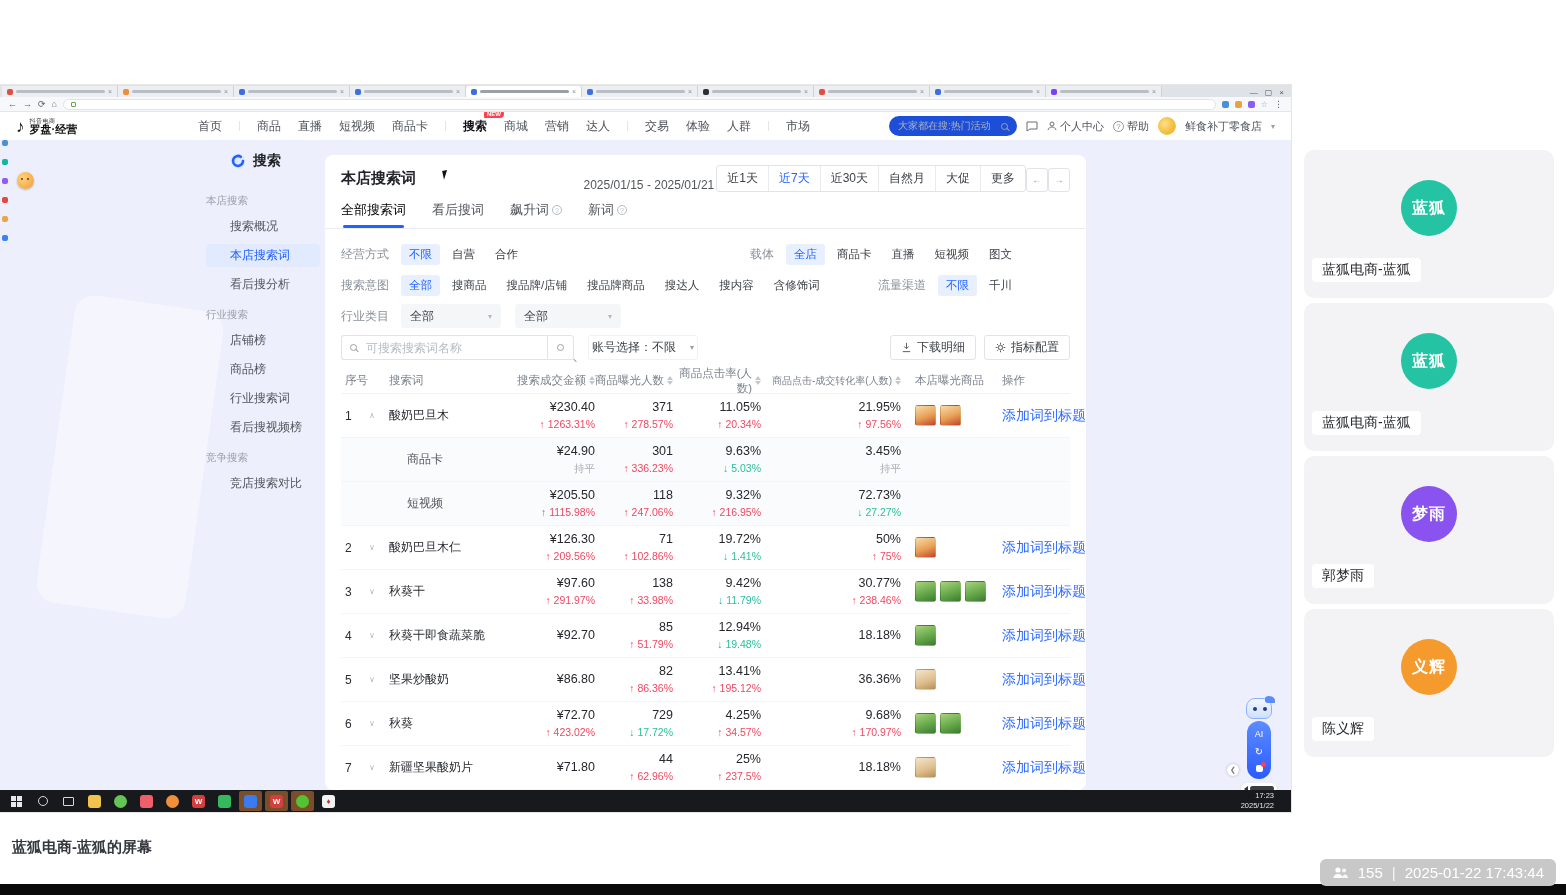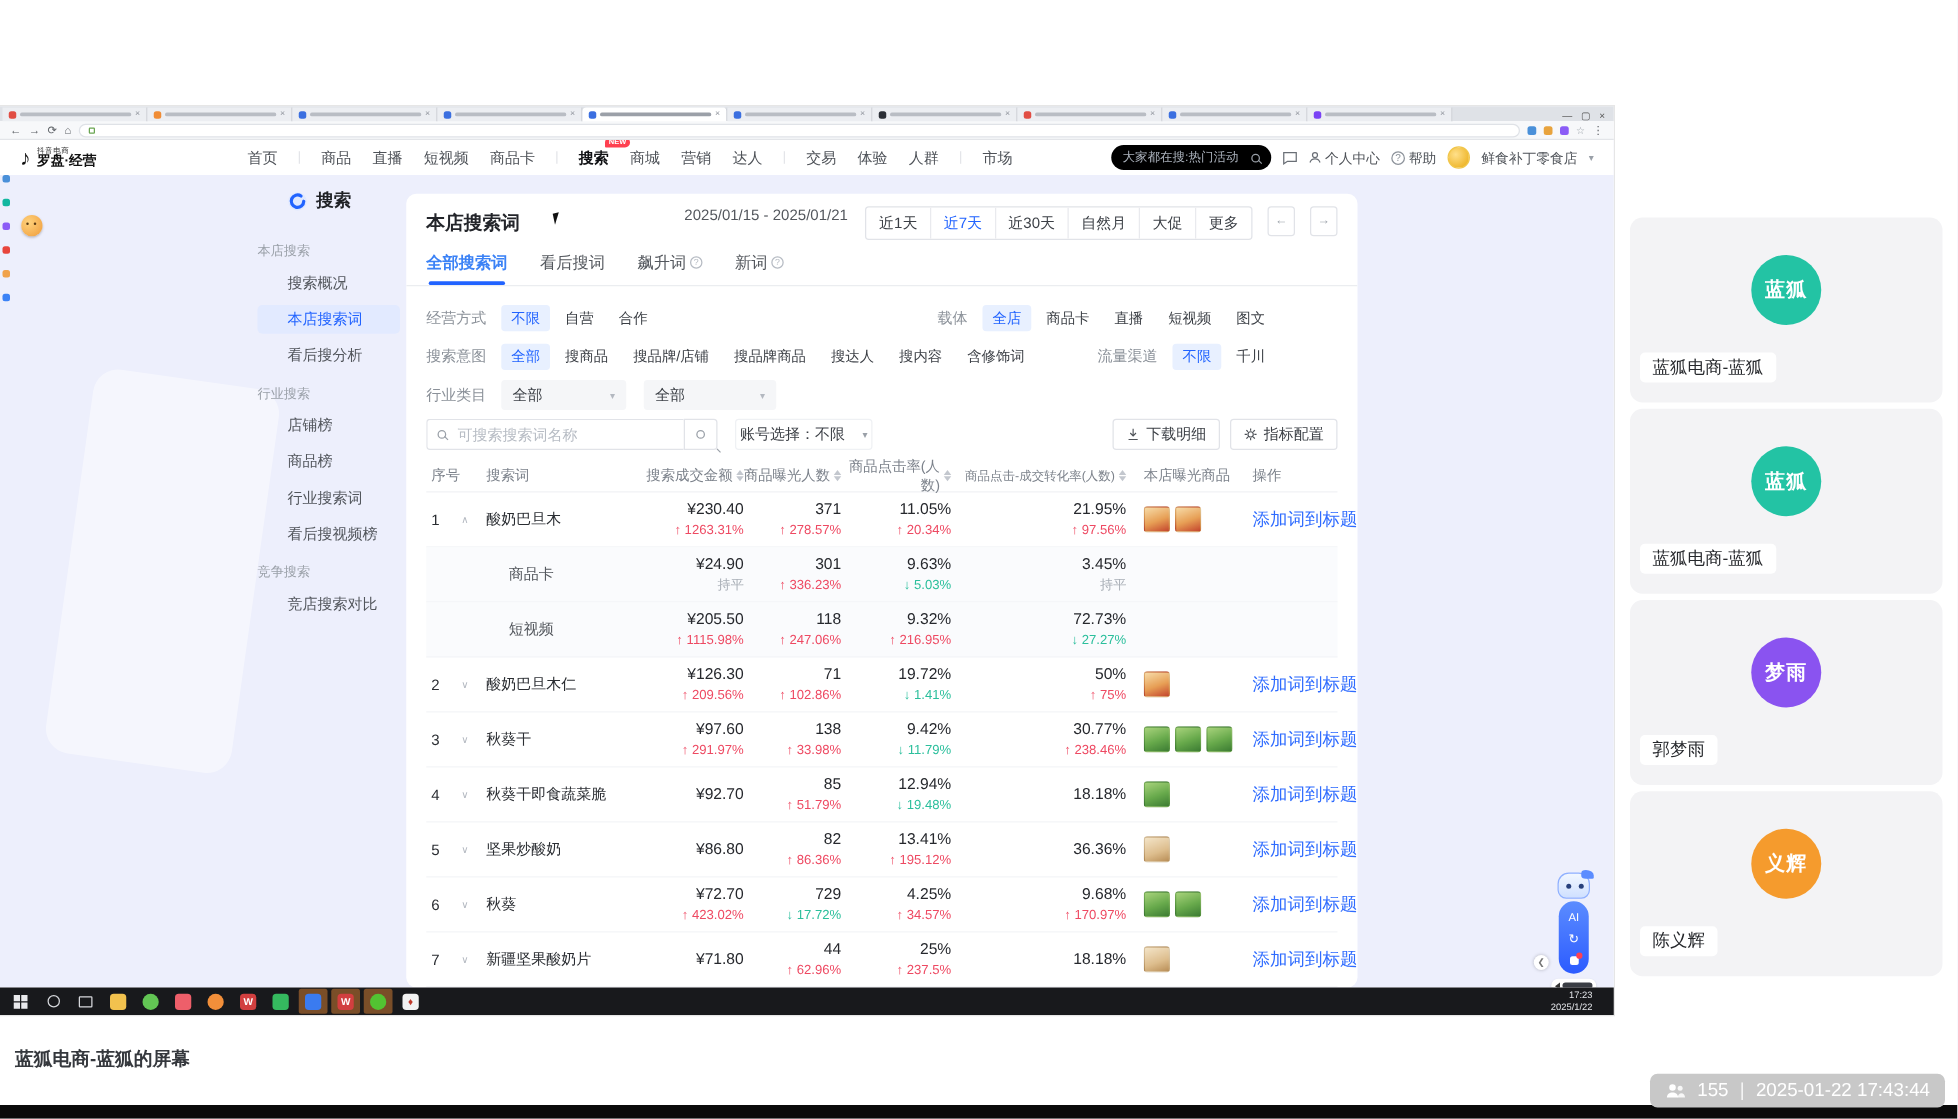--- a/index.html
+++ b/index.html
@@ -37,51 +37,51 @@
   .note{font-size:17px;font-weight:bold;color:#111;line-height:1}
   .brand-col{display:flex;flex-direction:column;line-height:1}
   .brand-top{font-size:6px;color:#333;letter-spacing:.5px}
   .brand-main{font-size:11px;font-weight:bold;color:#111}
   .nav{display:flex;align-items:center;gap:17px;font-size:12px;color:#4e5258;margin-left:22px}
   .nav-item{cursor:pointer;position:relative;white-space:nowrap}
   .nav-item.active{color:#101114;font-weight:bold}
   .nav-sep{width:1px;height:10px;background:#e4e5e9}
   .new-badge{position:absolute;top:-8px;right:-17px;background:#ff4050;color:#fff;font-size:6px;padding:1px 3px;border-radius:5px 5px 5px 1px;font-weight:bold}
   .tn-right{margin-left:auto;display:flex;align-items:center;gap:9px;font-size:11px;color:#4e5258}
-  .search-pill{width:128px;height:20px;background:#000000;border-radius:11px;display:flex;align-items:center;gap:5px;padding:0 9px;color:#aab1bb;font-size:10px}
+  .search-pill{width:128px;height:20px;background:#1d4ed8;border-radius:11px;display:flex;align-items:center;gap:5px;padding:0 9px;color:#aab1bb;font-size:10px}
   .mag{width:7px;height:7px;border:1px solid #9aa0a8;border-radius:50%;position:relative;flex:none;margin-left:auto}
   .mag::after{content:"";position:absolute;width:4px;height:1px;background:#9aa0a8;right:-3px;bottom:-1px;transform:rotate(45deg)}
   .ticon{display:flex;align-items:center;gap:3px}
   .qcircle{width:11px;height:11px;border:1px solid #8d939b;border-radius:50%;font-size:8px;color:#8d939b;display:flex;align-items:center;justify-content:center}
   .avatar-mini{width:18px;height:18px;border-radius:50%;background:radial-gradient(circle at 35% 35%,#ffe08a,#e9a90e);border:1px solid #f1c64a}
   .carety{font-size:8px;color:#9aa0a8}
   .pendant{position:absolute;left:17px;top:60px;width:17px;height:17px;border-radius:50%;background:radial-gradient(circle at 35% 35%,#ffd27c,#ef9b3a);box-shadow:0 1px 2px rgba(0,0,0,.25);z-index:4}
   .pendant::after{content:"";position:absolute;left:4px;top:6px;width:2px;height:2px;background:#5b3b14;border-radius:50%;box-shadow:6px 0 0 #5b3b14}
 
   
   .sidenav{position:absolute;left:206px;top:40px;width:114px;z-index:3;font-size:12px;color:#52565c}
   .sn-title{display:flex;align-items:center;gap:7px;font-size:14px;font-weight:bold;color:#1f2125;margin:0 0 24px 24px}
   .sn-group{font-size:10.5px;color:#9aa0a8;margin:12px 0 7px 0}
   .sn-item{height:23px;line-height:23px;padding-left:24px;border-radius:4px;margin-bottom:6px;cursor:pointer;white-space:nowrap}
   .sn-item.active{background:#e2eaff;color:#2163ff}
 
   
   .card{position:absolute;left:325px;top:43px;width:761px;height:635px;background:#fff;border-radius:8px;z-index:3;padding:0 16px;overflow:hidden}
   .card-head{display:flex;align-items:center;margin-top:10px;height:26px}
   .page-title{font-size:15px;font-weight:bold;color:#23252a}
-  .head-right{margin-left:auto;display:flex;align-items:flex-start;gap:12px}
+  .head-right{margin-left:auto;display:flex;align-items:flex-end;gap:0}
   .date-range{font-size:12px;color:#53575d;margin-right:2px}
   .seg{display:flex;border:1px solid #e1e3e8;border-radius:3px;overflow:hidden;background:#fff}
   .seg-btn{padding:4px 10px;font-size:12px;color:#3b3f45;border-right:1px solid #e9eaee;cursor:pointer;white-space:nowrap}
   .seg-btn:last-child{border-right:none}
   .seg-btn.active{color:#2163ff}
   .sq-btn{width:22px;height:24px;border:1px solid #e1e3e8;border-radius:3px;display:flex;align-items:center;justify-content:center;font-size:10px;color:#9aa0a8;background:#fff;cursor:pointer}
   .tabs-wrap{margin:10px -16px 0;padding:0 16px;border-bottom:1px solid #ebedf0;display:flex;gap:26px}
   .ptab{font-size:13px;color:#53575d;padding-bottom:9px;position:relative;cursor:pointer;display:flex;align-items:center;gap:3px}
-  .ptab.active{color:#3b82f6;font-weight:bold}
+  .ptab.active{color:#000000;font-weight:normal}
   .ptab.active::after{content:"";position:absolute;left:2px;right:2px;bottom:0;height:3px;border-radius:2px;background:#2163ff}
   .info-c{width:10px;height:10px;border:1px solid #b6bbc3;border-radius:50%;font-size:7px;color:#b6bbc3;display:flex;align-items:center;justify-content:center}
   
   .filters{margin-top:13px;font-size:12px}
   .f-row{display:flex;align-items:center;height:24px;margin-bottom:7px}
   .f-label{color:#8b9199;width:60px;flex:none}
   .chip{padding:3px 8px;border-radius:3px;color:#3b3f45;margin-right:4px;cursor:pointer;white-space:nowrap;font-size:11.5px}
   .chip.active{background:#e8f0ff;color:#2163ff}
   .f-right{margin-left:auto;margin-right:46px;display:flex;align-items:center}
   .f-right .f-label{width:auto;margin-right:12px}
@@ -155,21 +155,21 @@
   .tb-ic.hl{background:#7a4e28}
   .sw{width:13px;height:13px;border-radius:3px;display:flex;align-items:center;justify-content:center;font-size:8px;font-weight:bold;color:#fff}
   .sw.round{border-radius:50%}
   .win-g{width:11px;height:11px;display:grid;grid-template-columns:1fr 1fr;gap:1px}
   .win-g b{background:#e8e9ec}
   .circ{width:10px;height:10px;border:1.5px solid #d6d8dc;border-radius:50%}
   .rect{width:11px;height:9px;border:1.5px solid #d6d8dc;border-radius:1px}
   .clock{margin-left:auto;text-align:right;color:#e3e5e9;font-size:7.5px;line-height:1.35;padding-right:12px}
 
   
-  .panel{position:absolute;left:1304px;top:174px;width:250px}
+  .panel{position:absolute;left:1304px;top:150px;width:250px}
   .tile{height:148px;background:#f3f3f5;border-radius:10px;margin-bottom:5px;position:relative;cursor:pointer}
   .p-avatar{position:absolute;left:50%;transform:translateX(-50%);top:30px;width:56px;height:56px;border-radius:50%;color:#fff;font-size:16px;font-weight:bold;display:flex;align-items:center;justify-content:center;letter-spacing:1px}
   .p-name{position:absolute;left:8px;bottom:16px;background:#fff;border-radius:4px;padding:3px 10px;font-size:14px;color:#26282c;white-space:nowrap}
   .share-label{position:absolute;left:12px;top:838px;font-size:15px;font-weight:bold;color:#35383d}
   .status{position:absolute;right:10px;top:859px;height:27px;background:#c8c8c8;border-radius:6px;display:flex;align-items:center;gap:9px;padding:0 12px;color:#fff;font-size:15px;z-index:9}
   .status .div{color:rgba(255,255,255,.85);font-weight:300}
   .blackbar{position:absolute;left:0;top:884px;width:1566px;height:11px;background:#0a0a0a}
   .cursor{position:absolute;left:443px;top:85px;width:0;height:0;border-left:5px solid #111;border-right:3px solid transparent;border-bottom:9px solid transparent;transform:rotate(-12deg);z-index:10}
   svg{display:block}
 </style>

